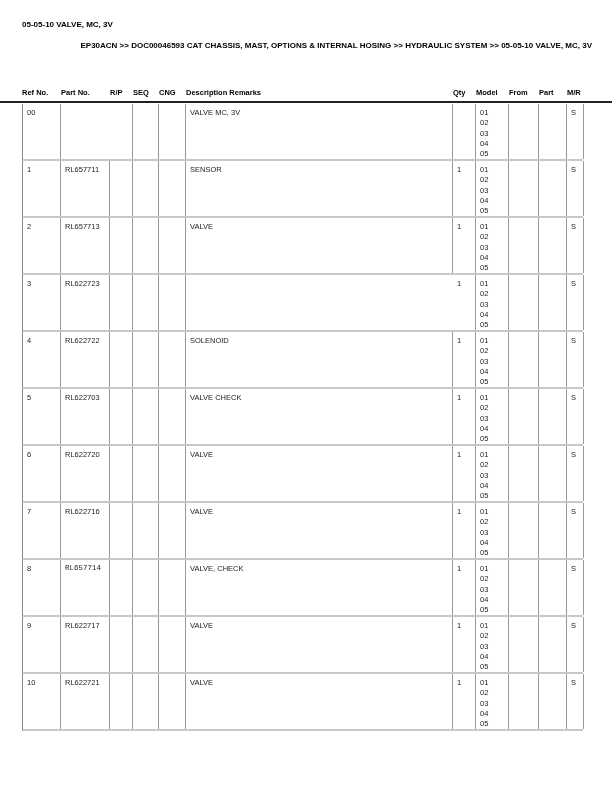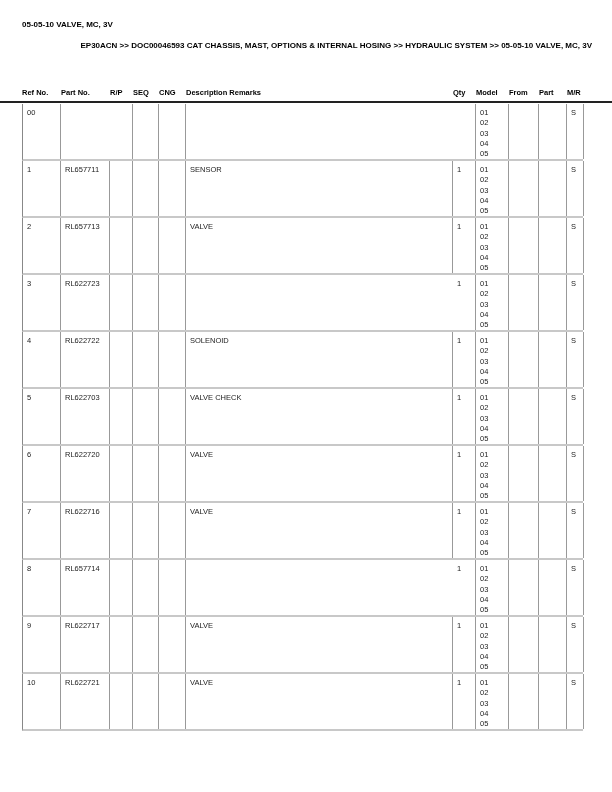--- a/index.html
+++ b/index.html
@@ -37,20 +37,21 @@
   <span class="hdr" style="left:567px">M/R</span>
 </div>
 <div class="hdr-line"></div>
 
 <div class="table" id="parts-table">
     <div class="row" style="top: 0px; padding-left: 8px;">
       <div class="cell" style="left: 0px; width: 38px;">00</div>
       <div class="cell" style="left: 87px; width: 23px;"></div>
       <div class="cell" style="left: 110px; width: 26px;"></div>
       <div class="cell" style="left: 136px; width: 27px;"></div>
+      <div class="cell" style="left: 163px; width: 267px;">VALVE MC, 3V</div>
       <div class="cell" style="left: 430px; width: 23px;"></div>
       <div class="cell models" style="left: 453px; width: 33px; white-space: pre-line;">01
 02
 03
 04
 05</div>
       <div class="cell" style="left: 486px; width: 30px;"></div>
       <div class="cell" style="left: 516px; width: 28px;"></div>
       <div class="cell" style="left: 544px; width: 17px;">S</div>
     </div>
@@ -167,24 +168,25 @@
 02
 03
 04
 05</div>
       <div class="cell" style="left: 486px; width: 30px;"></div>
       <div class="cell" style="left: 516px; width: 28px;"></div>
       <div class="cell" style="left: 544px; width: 17px;">S</div>
     </div>
     <div class="row" style="top: 456px;">
       <div class="cell" style="left: 0px; width: 38px;">8</div>
-      <div class="cell" style="left: 38px; width: 49px;">RL657714</div>
-      <div class="cell" style="left: 87px; width: 23px;"></div>
-      <div class="cell" style="left: 110px; width: 26px;"></div>
-      <div class="cell" style="left: 136px; width: 27px;"></div>
+      <div class="cell" style="left: 38px; width: 49px; font-family: Liberation Mono, monospace;">RL657714</div>
+      <div class="cell" style="left: 87px; width: 23px;"></div>
+      <div class="cell" style="left: 110px; width: 26px;"></div>
+      <div class="cell" style="left: 136px; width: 27px;"></div>
+      <div class="cell" style="left: 163px; width: 267px;">VALVE, CHECK</div>
       <div class="cell" style="left: 430px; width: 23px;">1</div>
       <div class="cell models" style="left: 453px; width: 33px; white-space: pre-line;">01
 02
 03
 04
 05</div>
       <div class="cell" style="left: 486px; width: 30px;"></div>
       <div class="cell" style="left: 516px; width: 28px;"></div>
       <div class="cell" style="left: 544px; width: 17px;">S</div>
     </div>

